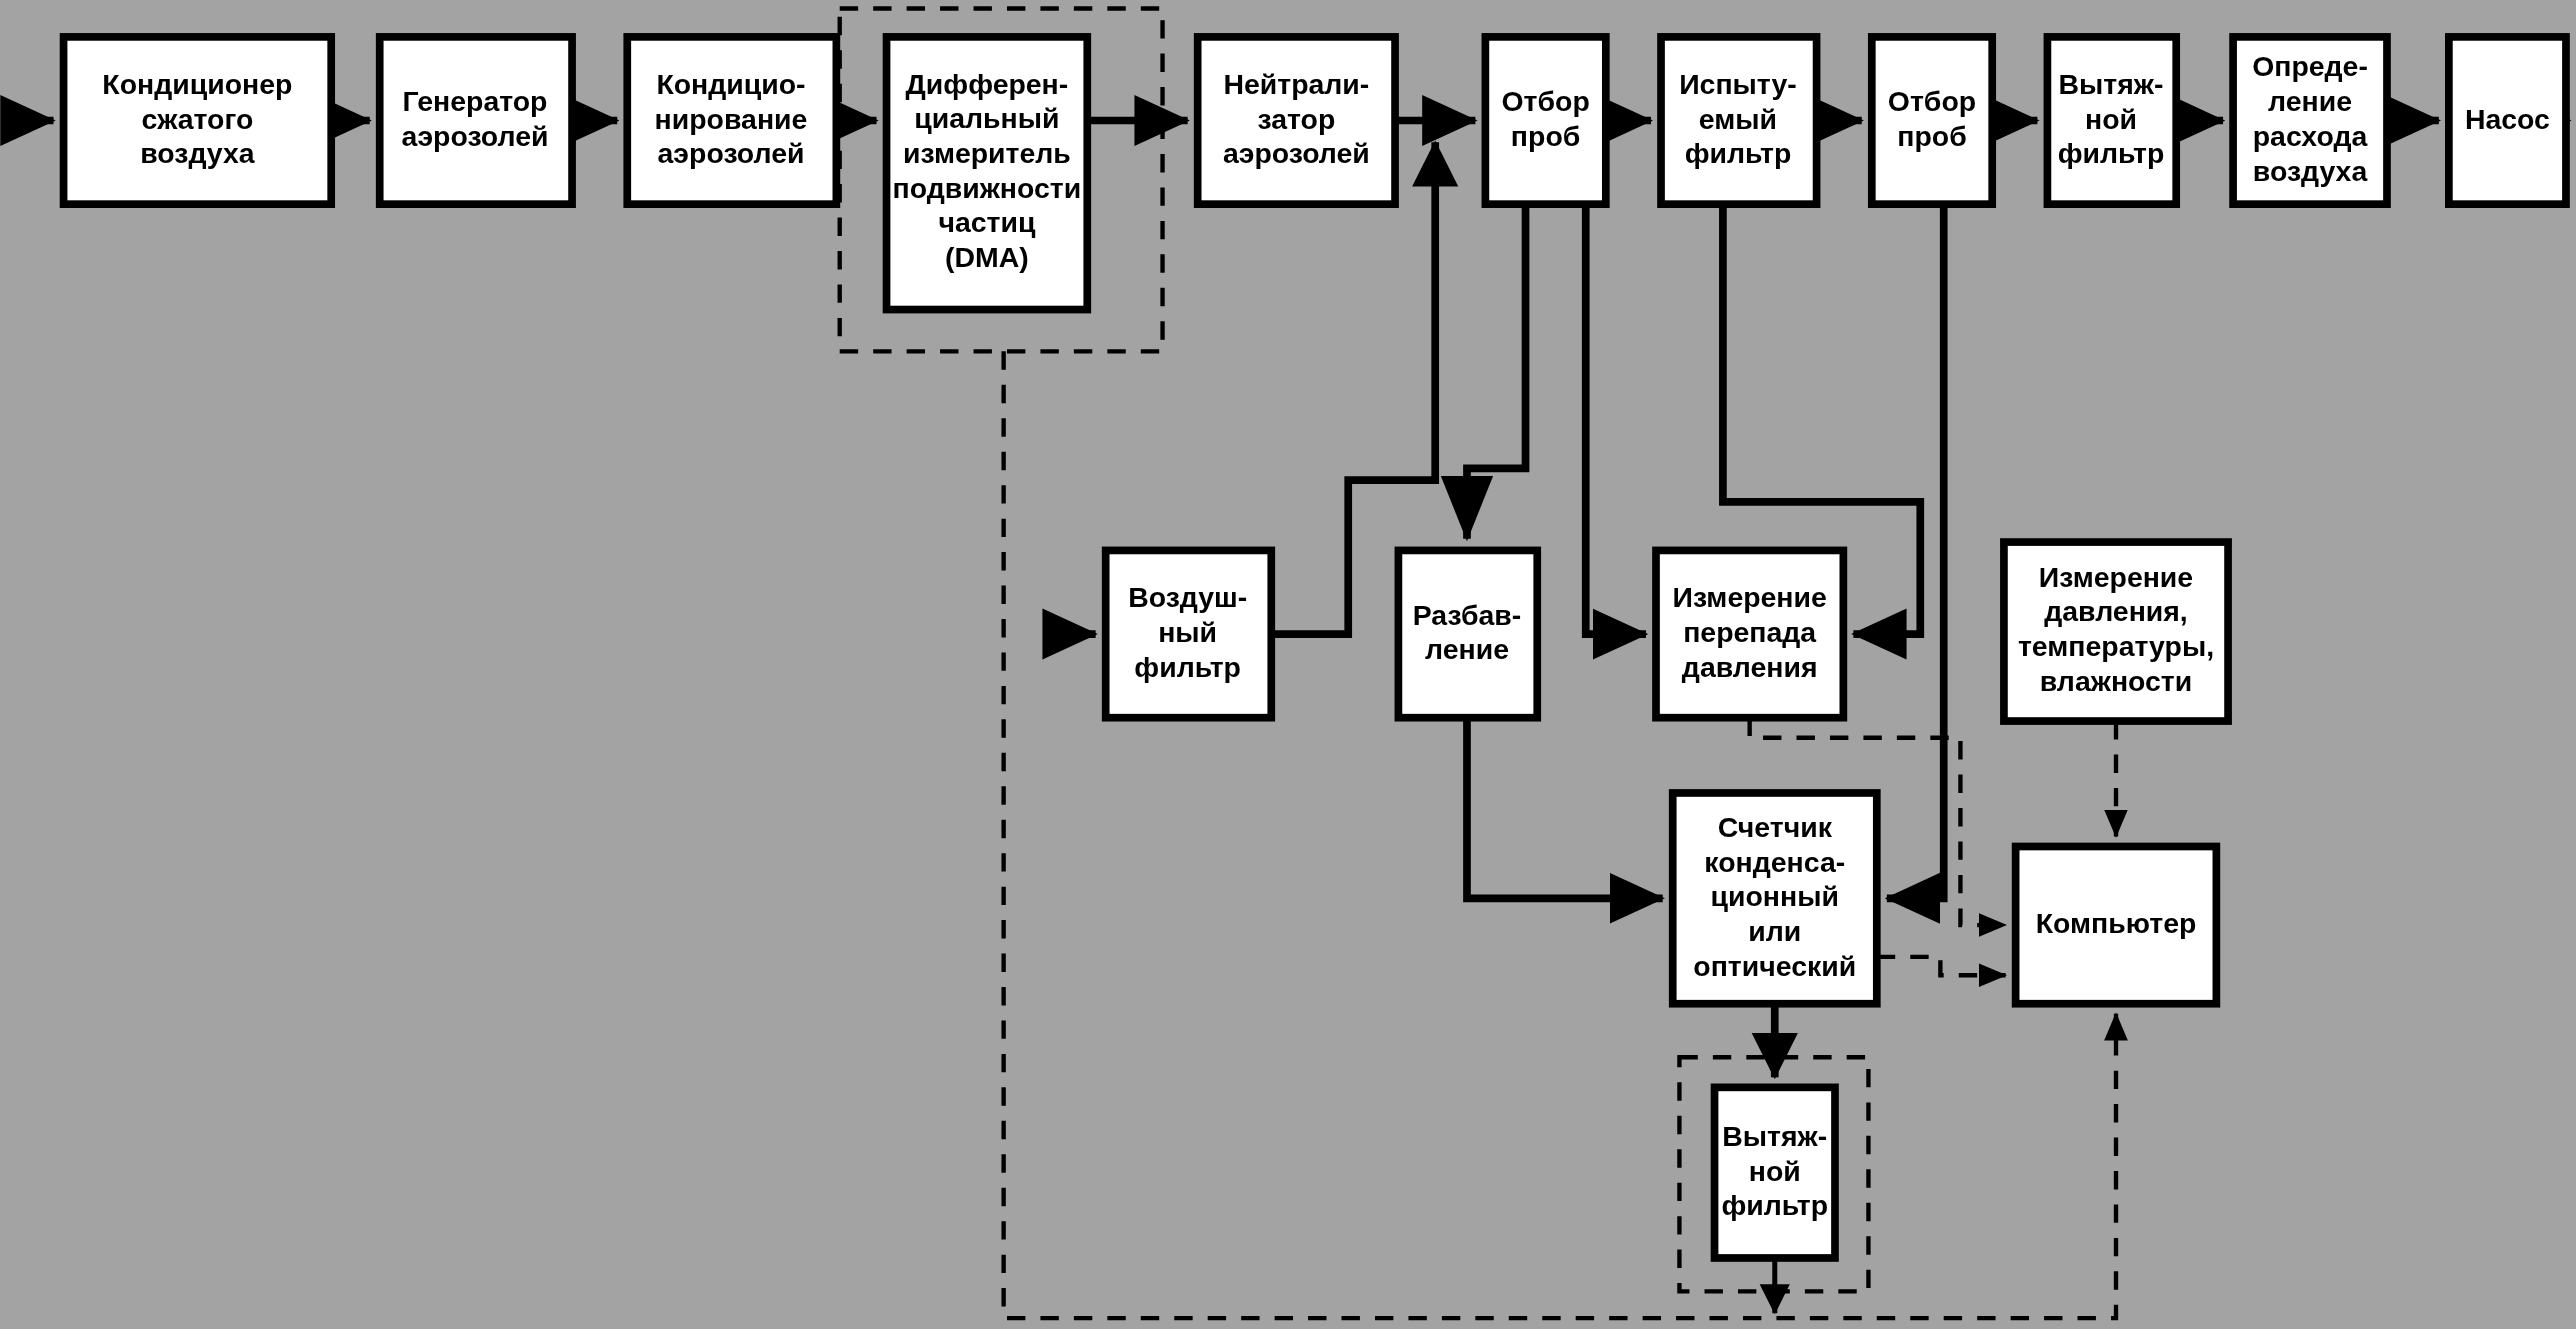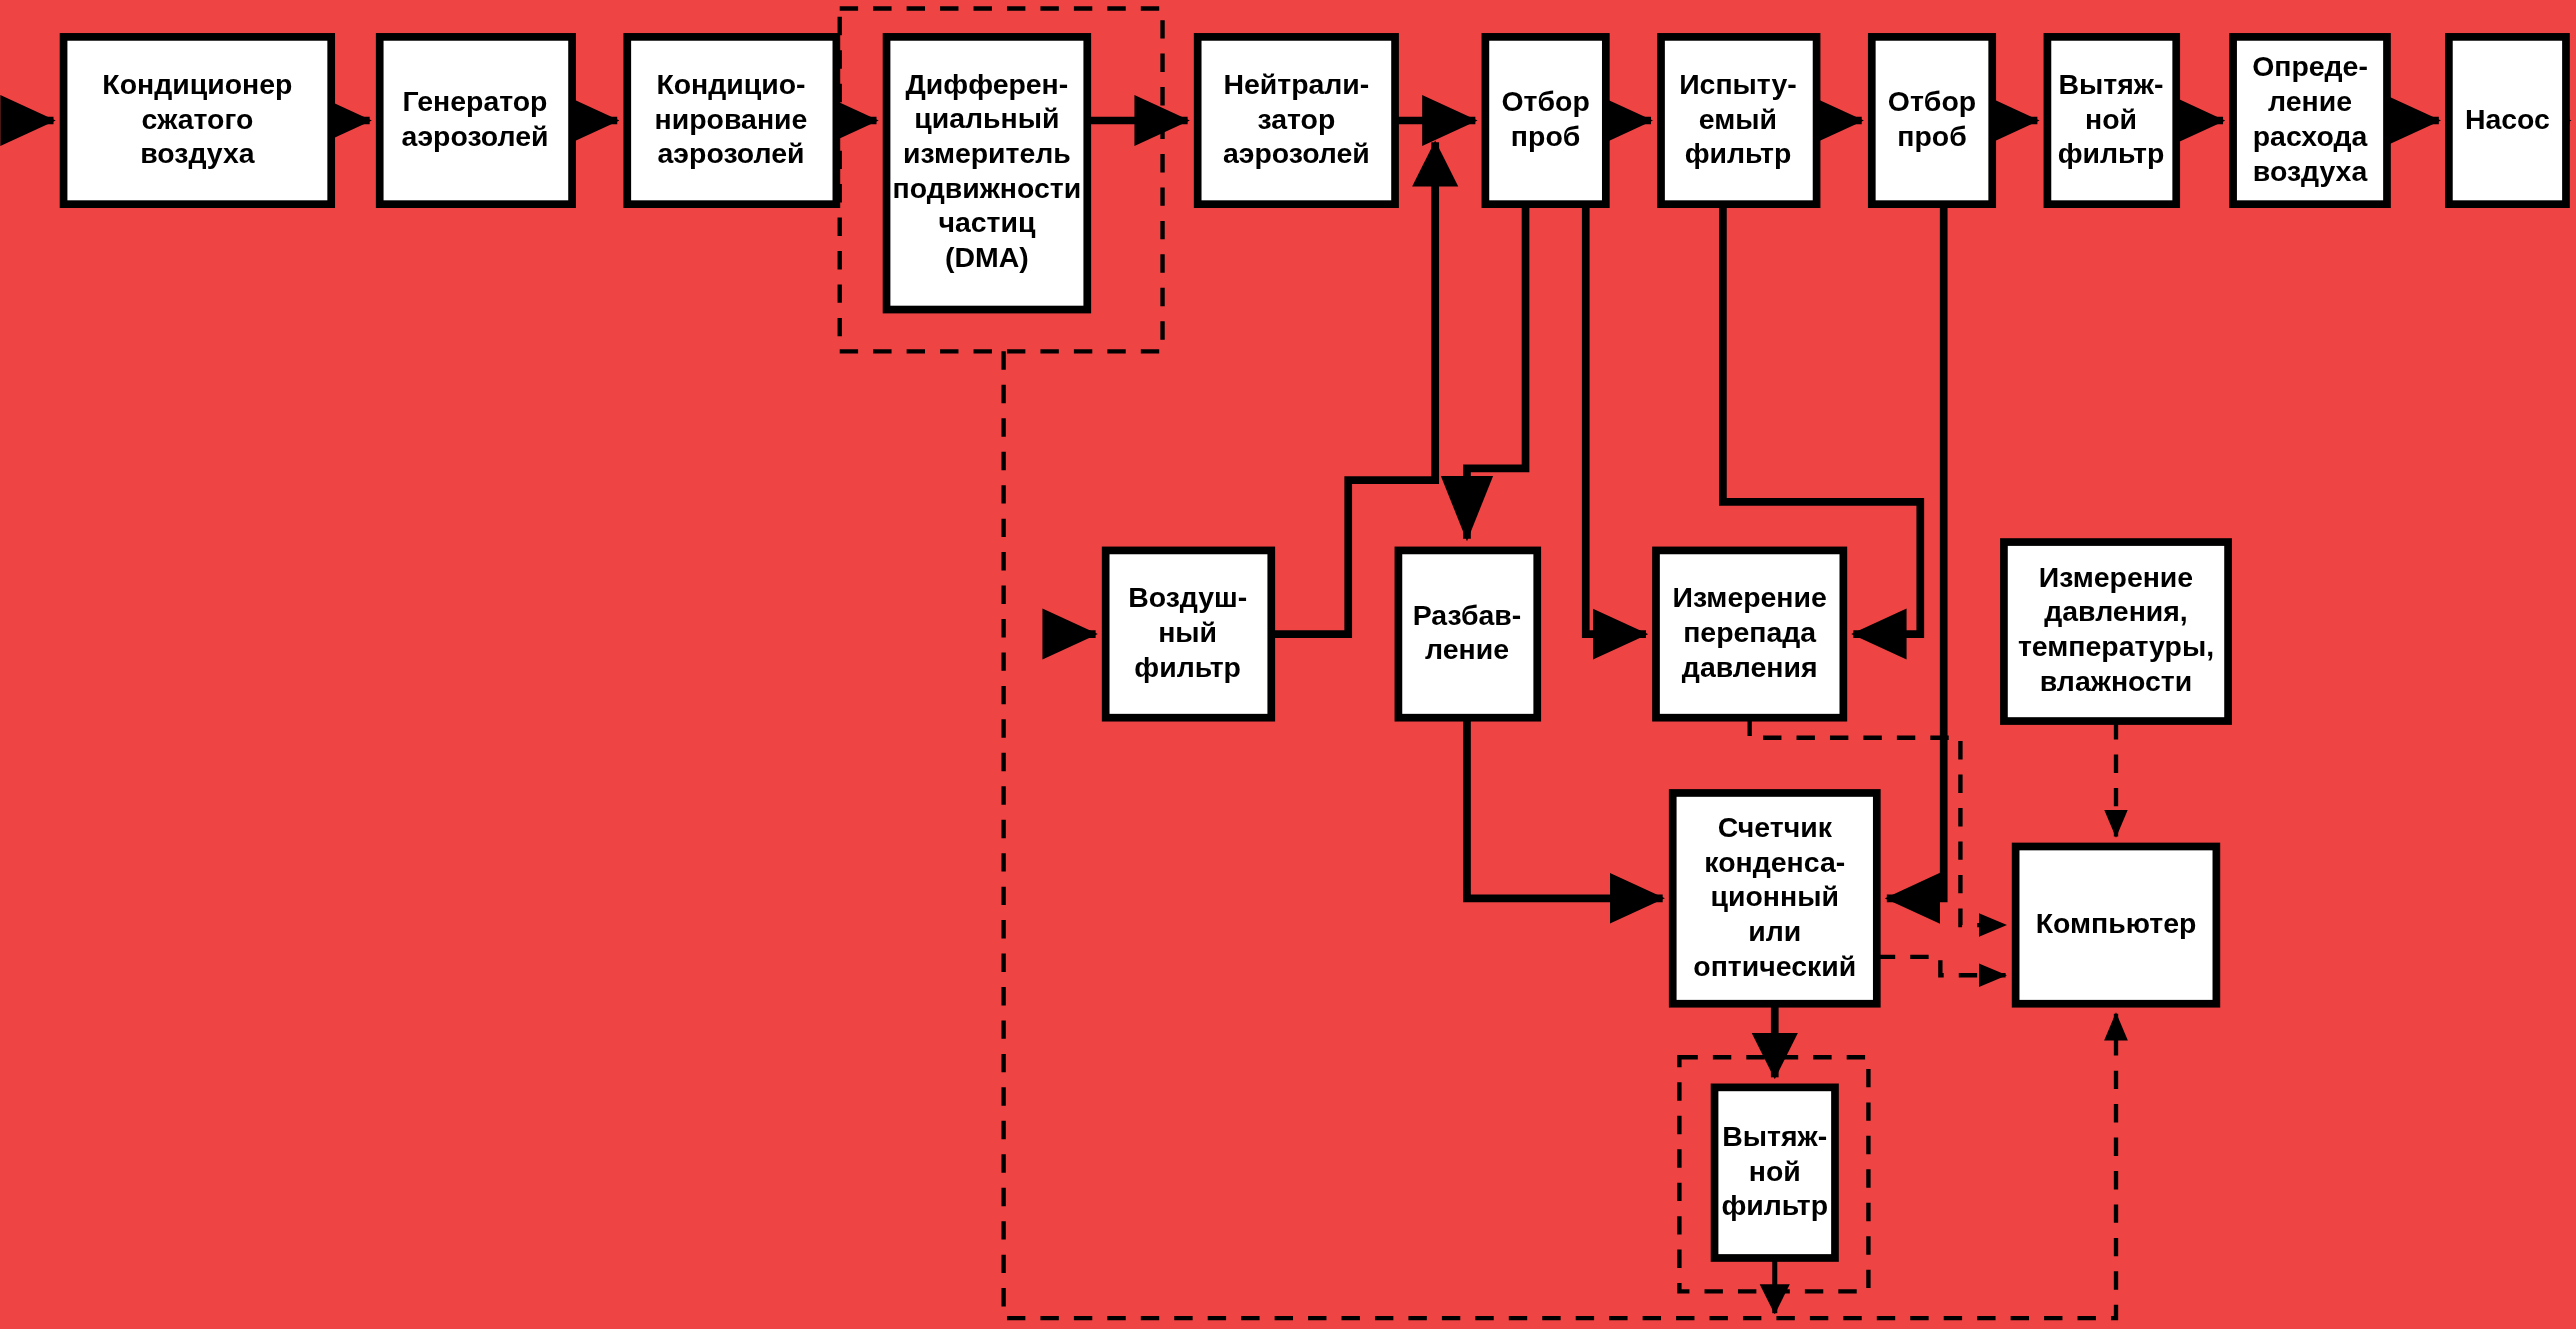--- a/index.html
+++ b/index.html
@@ -1,17 +1,17 @@
 <!DOCTYPE html>
 <html style="font-size:15px"><head>
 <meta charset="utf-8">
 <style>
   html,body{margin:0;padding:0;background:#ffffff;}
   body{font-family:"Liberation Sans", sans-serif;}
-  #stage{position:relative;width:2576px;height:1330px;background:#ef4444;overflow:hidden;}
+  #stage{position:relative;width:2576px;height:1330px;background:#a3a3a3;overflow:hidden;}
   svg{display:block;}
   .boxtext{
     font-family:"Liberation Sans", sans-serif;
     font-weight:bold;
     fill:#000;
     text-anchor:middle;
     dominant-baseline:middle;
   }
 </style>
 </head>

